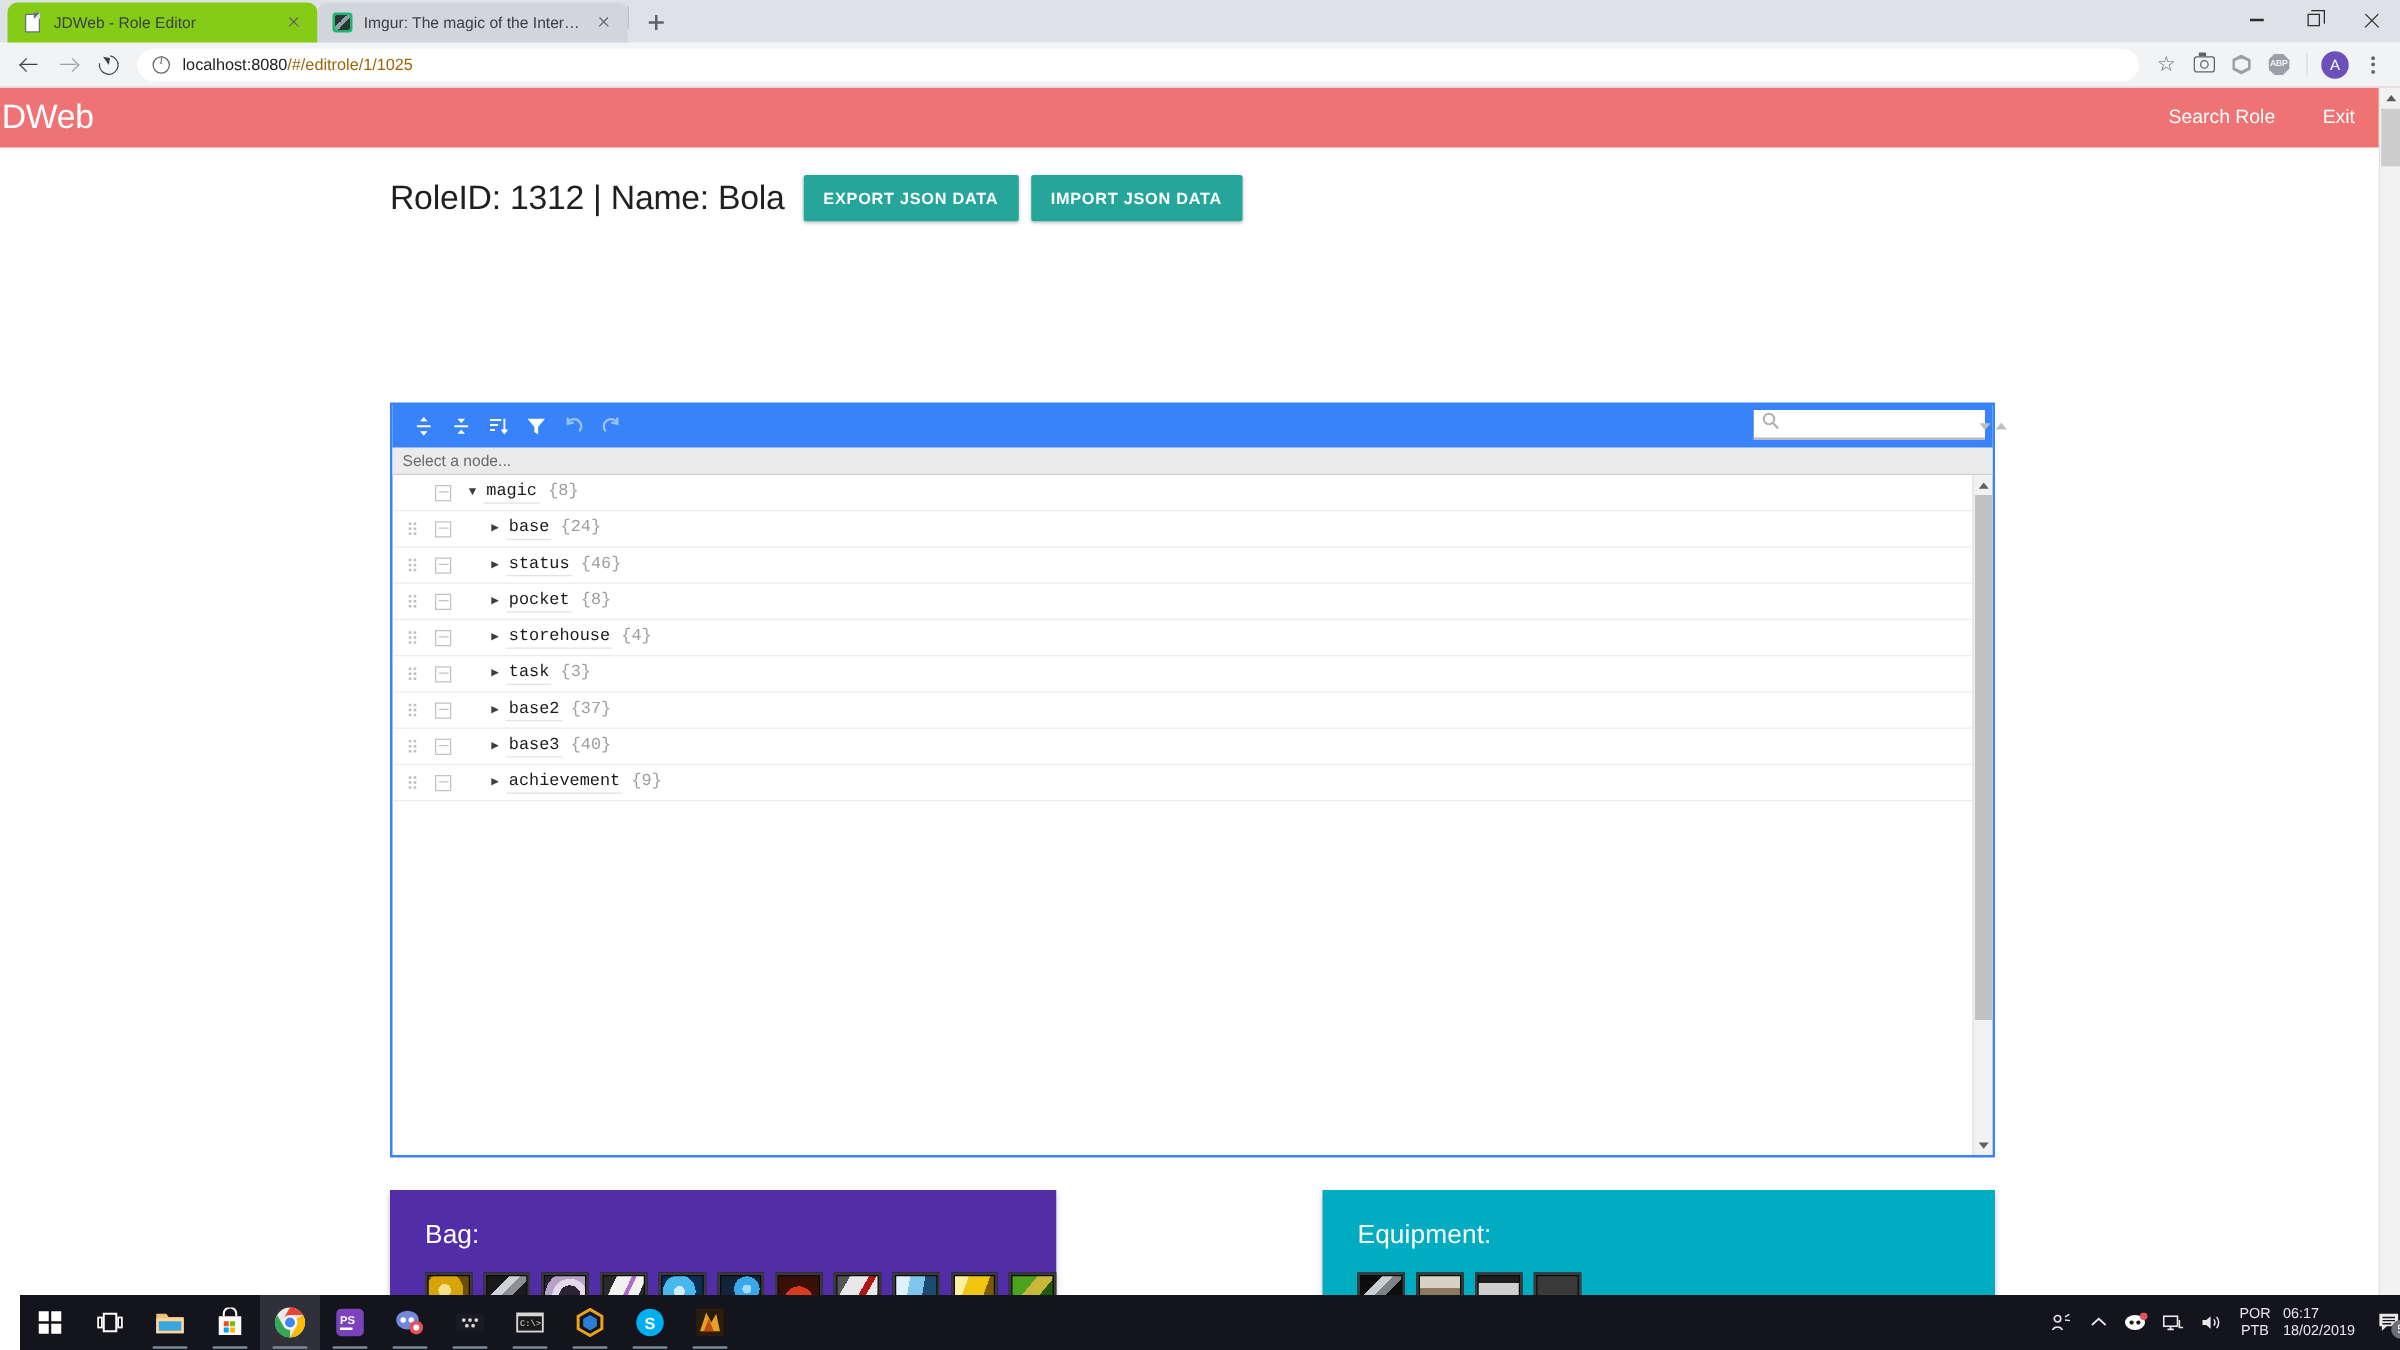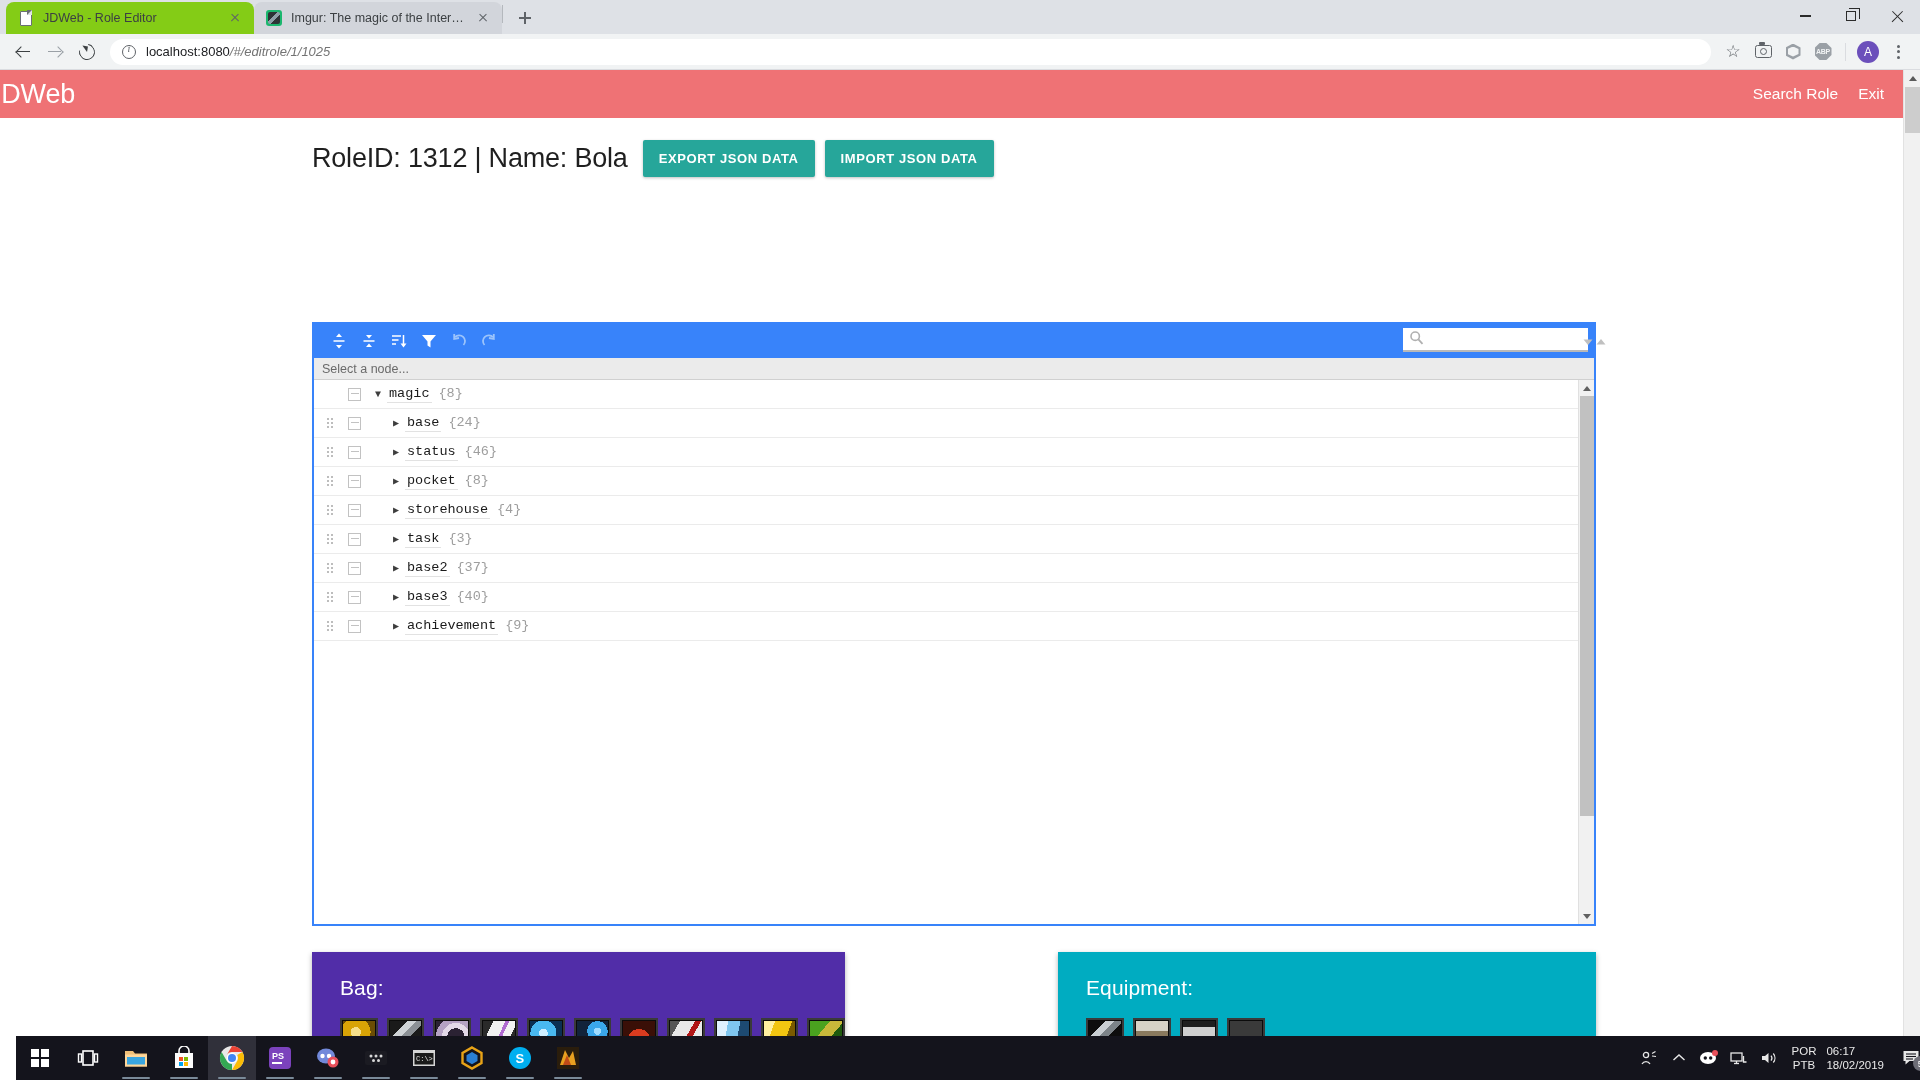--- a/index.html
+++ b/index.html
@@ -120,21 +120,21 @@
   }
   .ico-info {
     width:14px; height:14px; border:1.3px solid #5f6368; border-radius:50%;
     margin-right: 10px; flex:0 0 14px; position:relative;
   }
   .ico-info:after{
     content:"i"; position:absolute; left:0; right:0; top:-2.5px; text-align:center;
     font-size:10px; font-style:italic; color:#5f6368; font-family:"Liberation Serif",serif;
   }
   .url-host { color:#202124; }
-  .url-rest { color:#737373;font-style:italic; }
+  .url-rest { color:#a16207; }
   .tb-icons { display:flex; align-items:center; gap:2px; }
   .tb-ico { width:28px; height:28px; display:flex; align-items:center; justify-content:center; }
   .ico-star { font-size:17px; color:#5f6368; line-height:1; }
   .ico-cam { width:17px; height:13px; border:1.6px solid #5f6368; border-radius:2.5px; position:relative; }
   .ico-cam:before{ content:""; position:absolute; left:4.5px; top:2px; width:5px; height:5px; border:1.5px solid #5f6368; border-radius:50%; }
   .ico-cam:after{ content:""; position:absolute; left:3px; top:-4.5px; width:6px; height:3px; background:#5f6368; border-radius:1px; }
   .ico-cube { width:15px; height:16px; position:relative; }
   .ico-cube:before{
     content:""; position:absolute; inset:0;
     background:#9aa0a6;
@@ -163,21 +163,21 @@
   .viewport { flex:1 1 auto; position: relative; background:#fff; overflow:hidden; }
 
   .app-header {
     height: 48px; background: #ef7275; display:flex; align-items:center;
     padding: 0 18px 0 0; position:relative;
   }
   .brand {
     position:absolute; left:-12px; top:50%; transform:translateY(-50%);
     font-size: 27px; color:#fff; font-weight:400; letter-spacing:-0.2px;
   }
-  .app-nav { margin-left:auto; display:flex; align-items:center; gap:20px; padding-right:18px; }
+  .app-nav { margin-left:auto; display:flex; align-items:center; gap:38px; padding-right:18px; }
   .app-nav a { color:#fff; font-size:15.5px; text-decoration:none; }
 
   .page-body { padding: 0; position:relative; }
 
   .role-line {
     display:flex; align-items:center; gap: 10px;
     margin: 22px 0 0 312px;
   }
   .role-title { font-size: 27px; color:#1f1f1f; font-weight:400; letter-spacing:-0.2px; }
   .mbtn {

